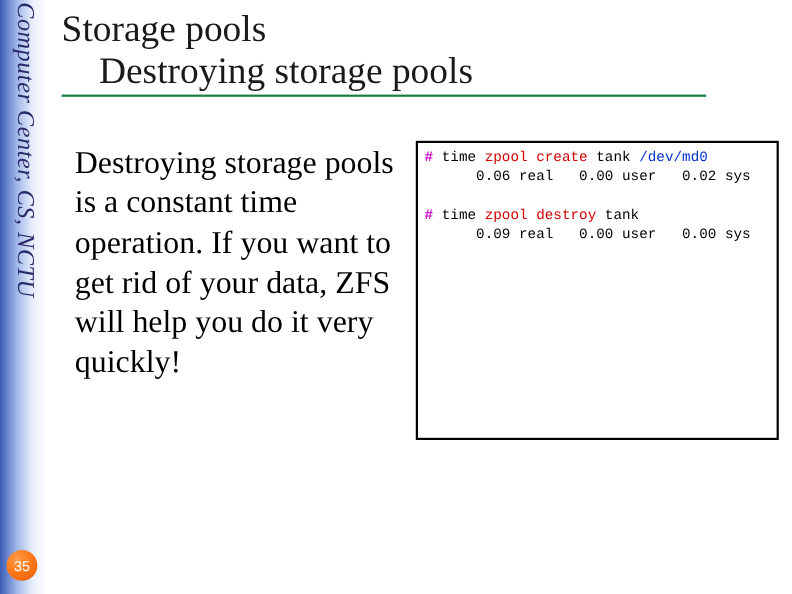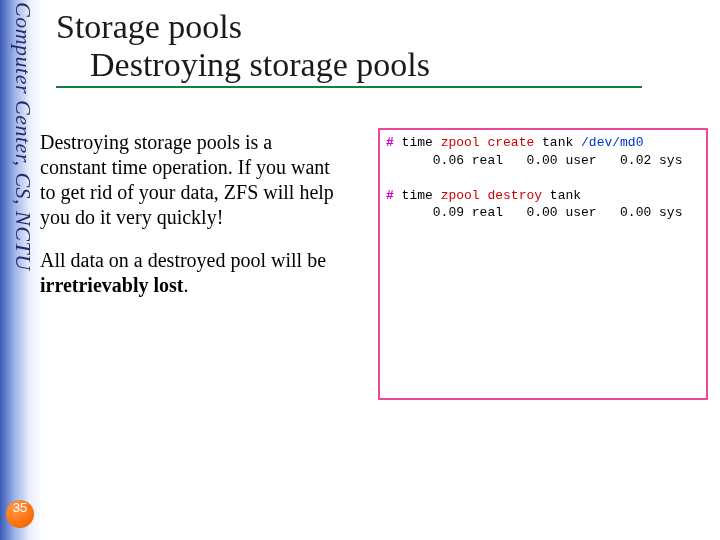--- a/index.html
+++ b/index.html
@@ -27,21 +27,21 @@
   .page-badge {
     position: absolute;
     left: 6px; bottom: 12px;
     width: 28px; height: 28px;
     border-radius: 50%;
     background: radial-gradient(circle at 35% 30%, #ff9a4a 0%, #ff7a1a 45%, #e55a00 100%);
     color: #fff;
     font-family: Arial, sans-serif;
     font-size: 13px;
     display: flex;
-    align-items: flex-start;
+    align-items: center;
     justify-content: center;
   }
   .title-block {
     position: absolute;
     left: 56px; top: 8px;
     width: 620px;
   }
   .title-line1 {
     font-size: 34px;
     color: #1a1a1a;
@@ -51,32 +51,32 @@
     font-size: 34px;
     color: #1a1a1a;
     padding-left: 34px;
     border-bottom: 2px solid #15803d;
     display: inline-block;
     width: 586px;
     padding-bottom: 2px;
   }
   .body-left {
     position: absolute;
-    left: 40px; top: 130px;
+    left: 68px; top: 130px;
     width: 300px;
-    font-size: 20px;
+    font-size: 29px;
     line-height: 1.25;
     color: #000;
   }
   .body-left p { margin-bottom: 18px; }
   .term-box {
     position: absolute;
     left: 378px; top: 128px;
     width: 330px; height: 272px;
-    border: 2px solid #ec4899;
+    border: 2px solid #000000;
     background: #fff;
     font-family: "Courier New", monospace;
     font-size: 13px;
     line-height: 1.35;
     padding: 4px 6px;
     white-space: pre;
     overflow: hidden;
   }
   .term-box .mag { color: #c800c8; font-weight: bold; }
   .term-box .red { color: #d00000; }
@@ -95,21 +95,20 @@
     <span>35</span>
   </div>
 
   <div class="title-block">
     <div class="title-line1">Storage pools</div>
     <div class="title-line2">Destroying storage pools</div>
   </div>
 
   <div class="body-left">
     <p>Destroying storage pools is a constant time operation.  If you want to get rid of your data, ZFS will help you do it very quickly!</p>
-    <p><span>All data on a destroyed pool will be </span><b>irretrievably lost</b><span>.</span></p>
   </div>
 
   <div class="term-box"><span class="mag">#</span><span> time </span><span class="red">zpool create</span><span> tank </span><span class="blu">/dev/md0</span>
 <span>      0.06 real   0.00 user   0.02 sys</span>
 <span></span>
 <span class="mag">#</span><span> time </span><span class="red">zpool destroy</span><span> tank</span>
 <span>      0.09 real   0.00 user   0.00 sys</span></div>
 
 </div>
 

